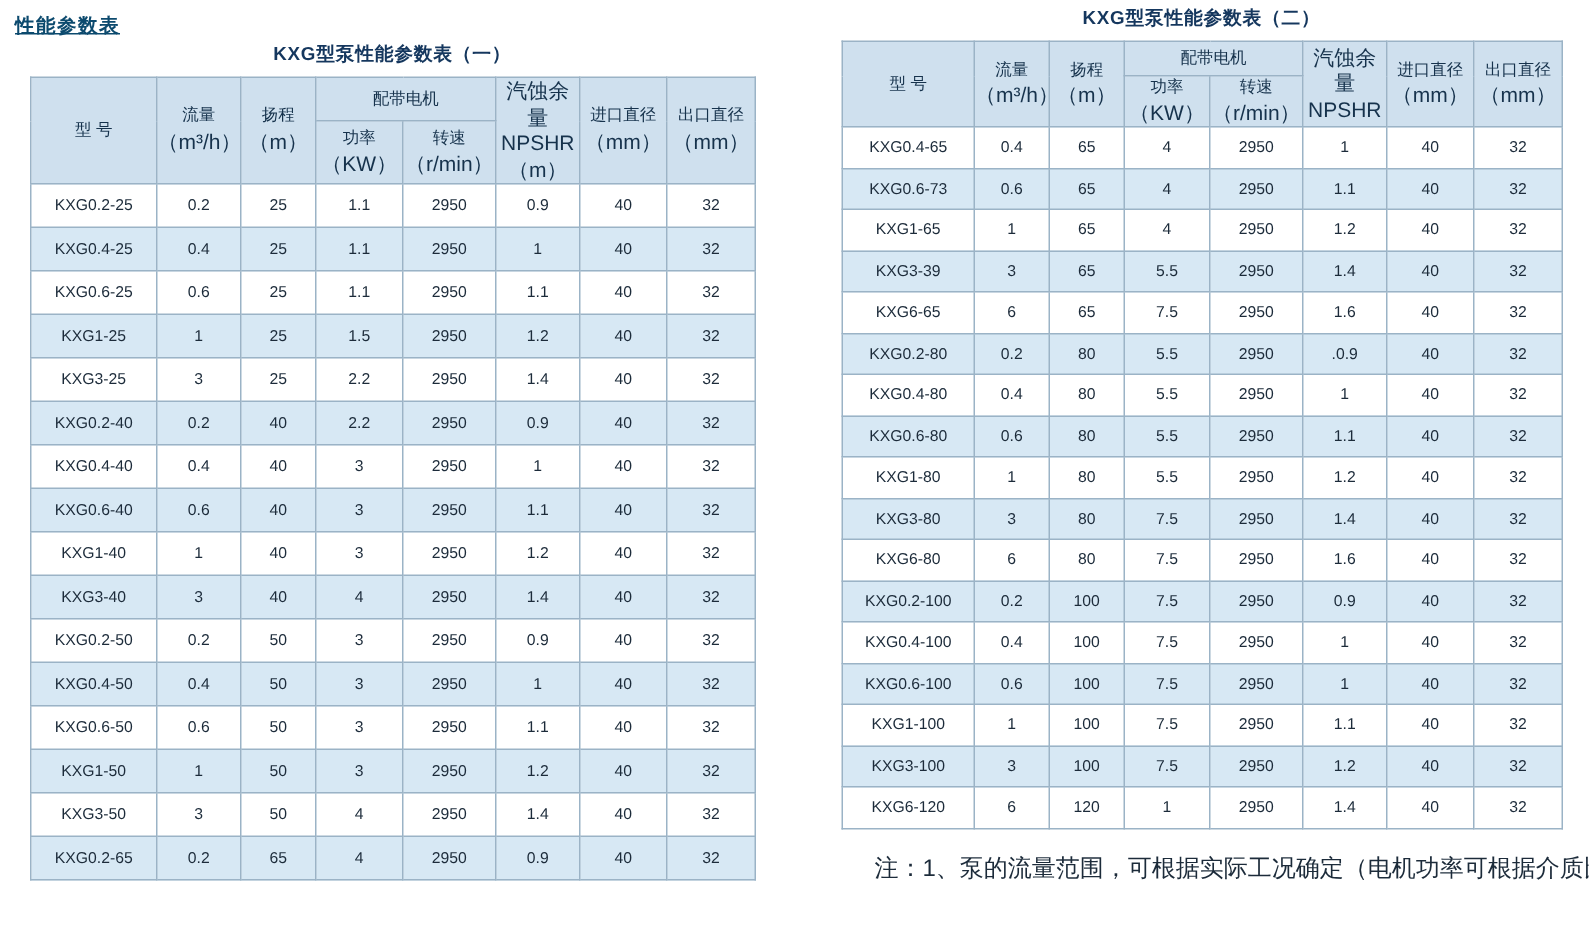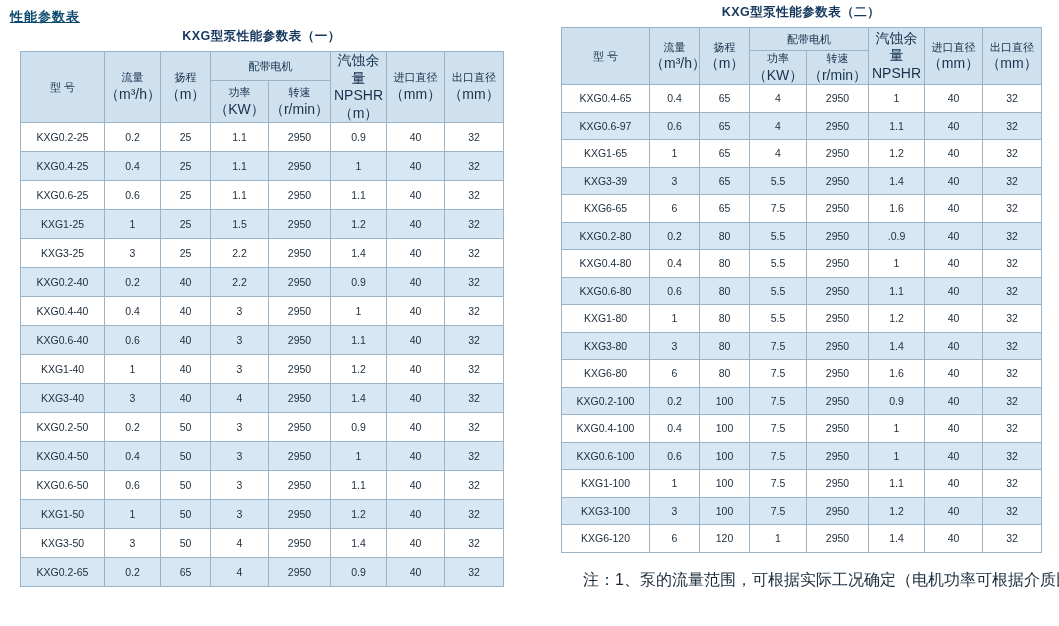--- a/index.html
+++ b/index.html
@@ -401,21 +401,21 @@
           <td>KXG0.4-65</td>
           <td>0.4</td>
           <td>65</td>
           <td>4</td>
           <td>2950</td>
           <td>1</td>
           <td>40</td>
           <td>32</td>
         </tr>
         <tr class="row-even">
-          <td>KXG0.6-97</td>
+          <td>KXG0.6-73</td>
           <td>0.6</td>
           <td>65</td>
           <td>4</td>
           <td>2950</td>
           <td>1.1</td>
           <td>40</td>
           <td>32</td>
         </tr>
         <tr class="row-odd">
           <td>KXG1-65</td>

